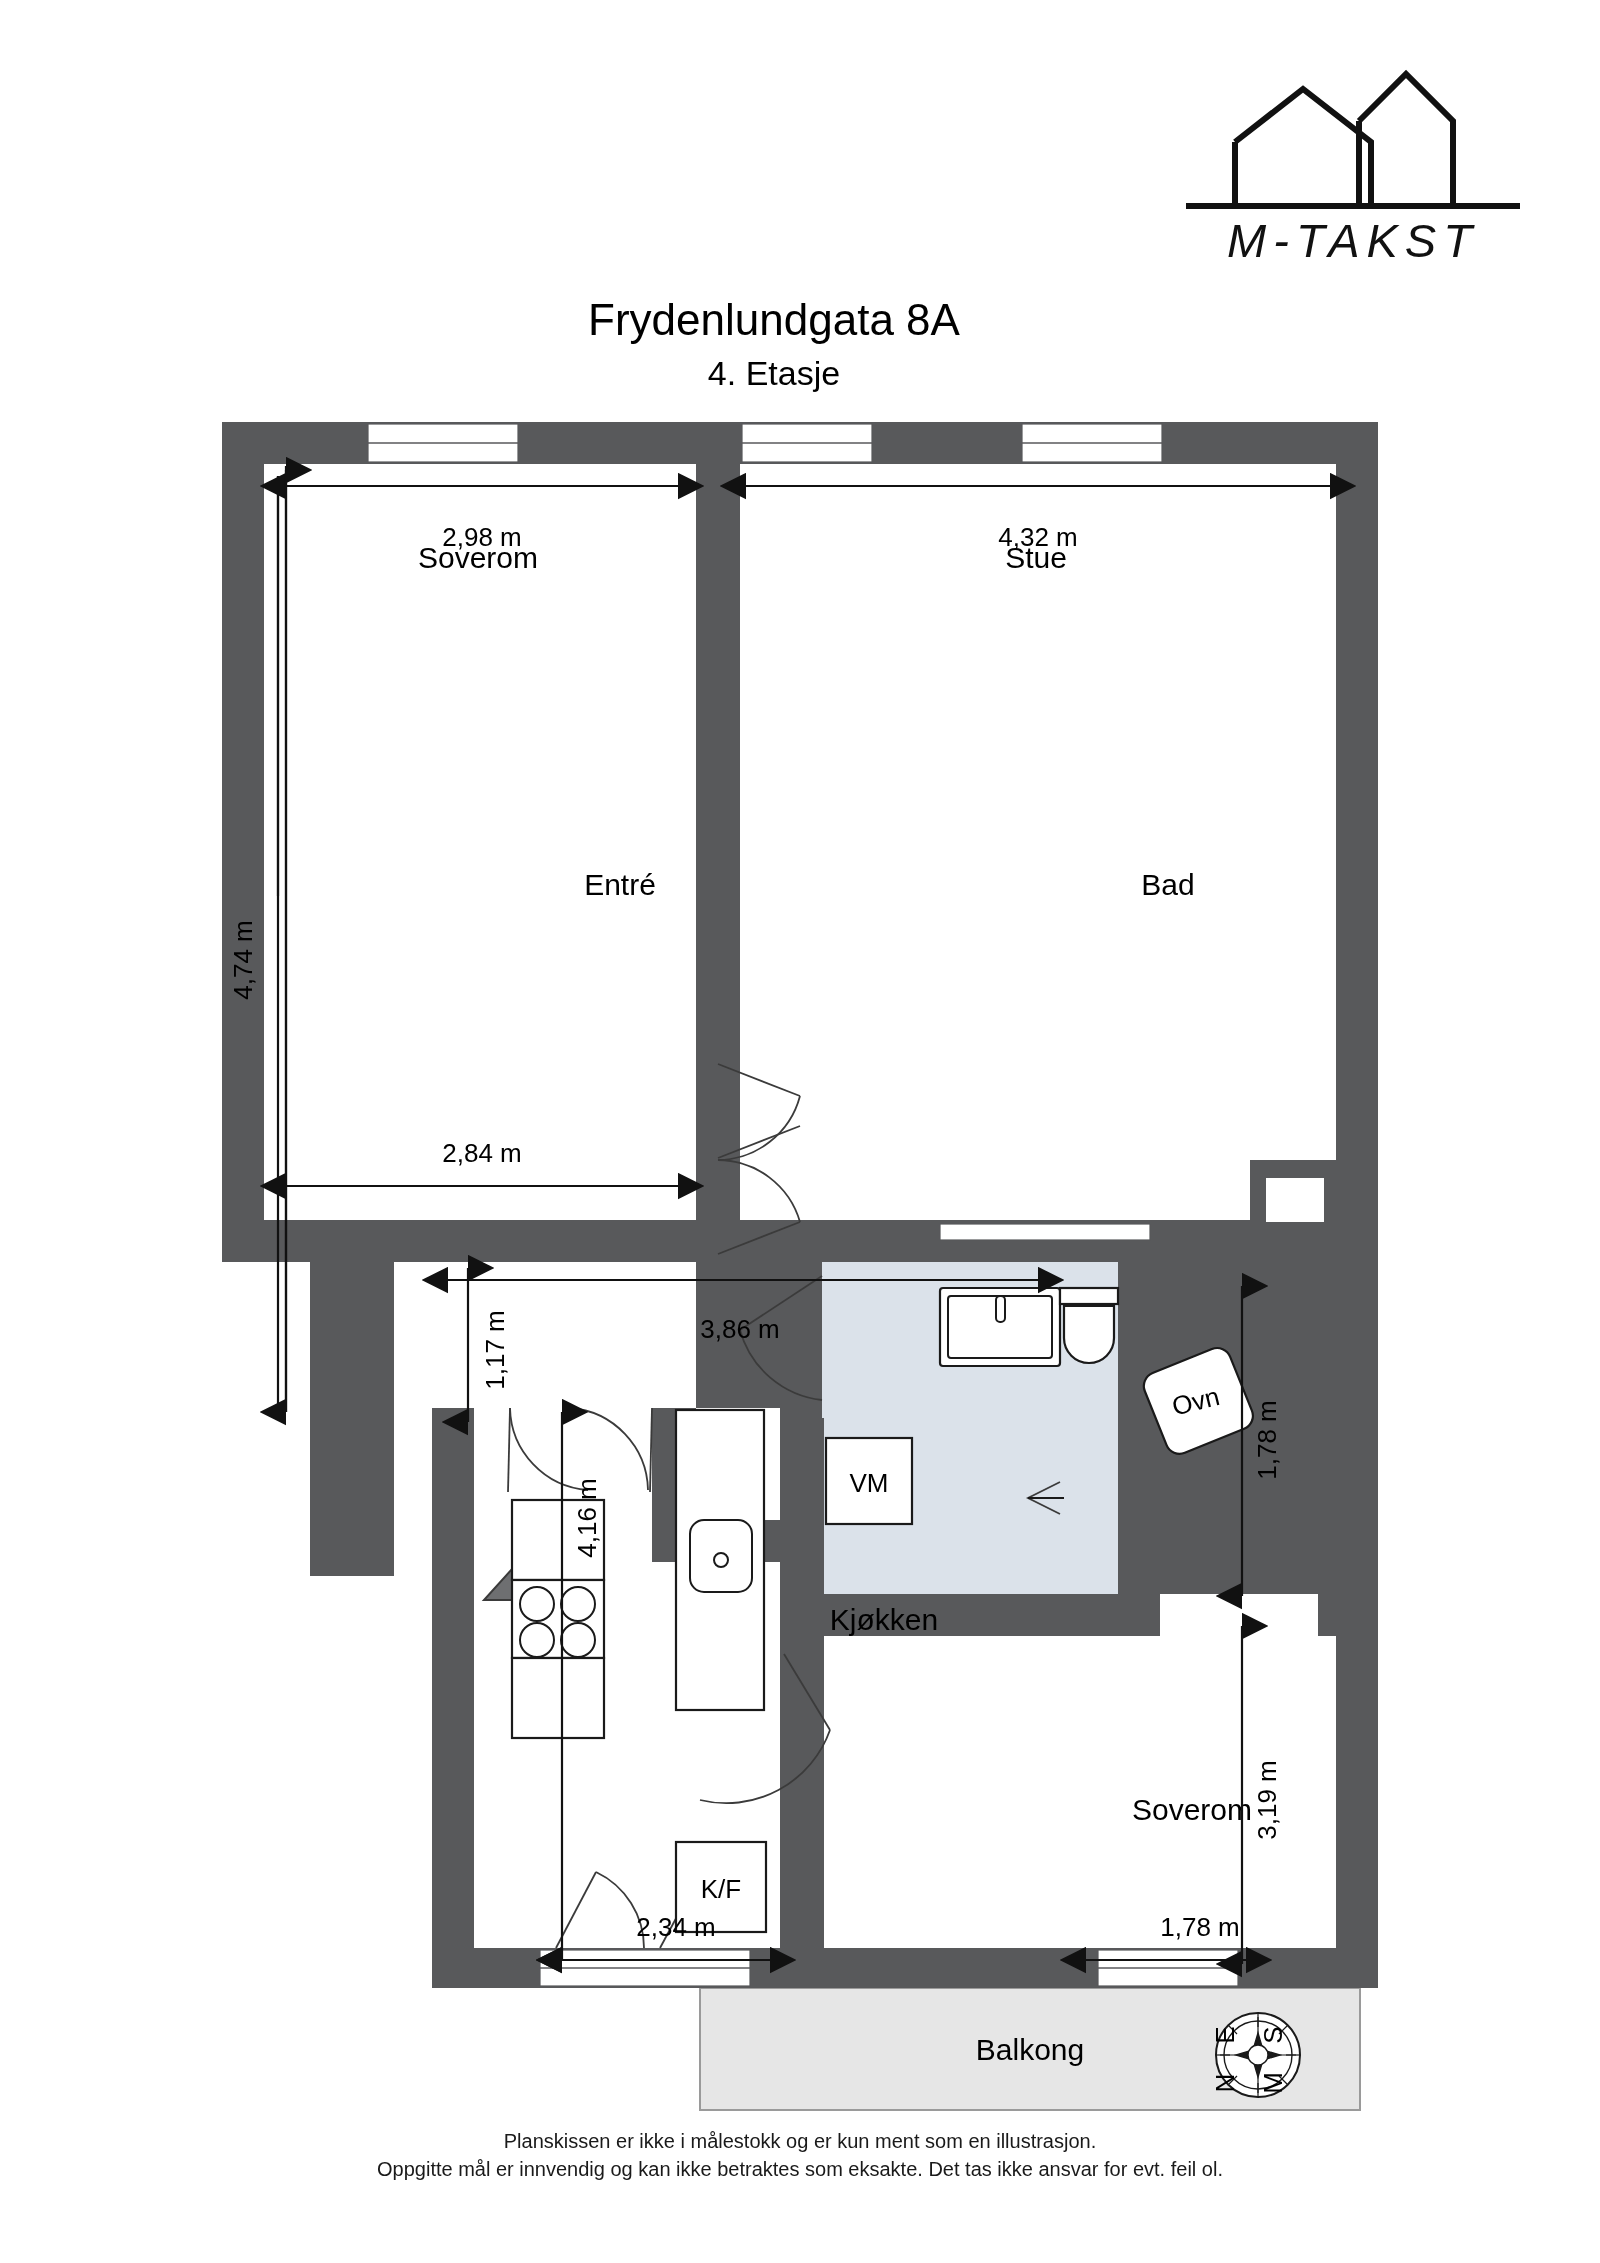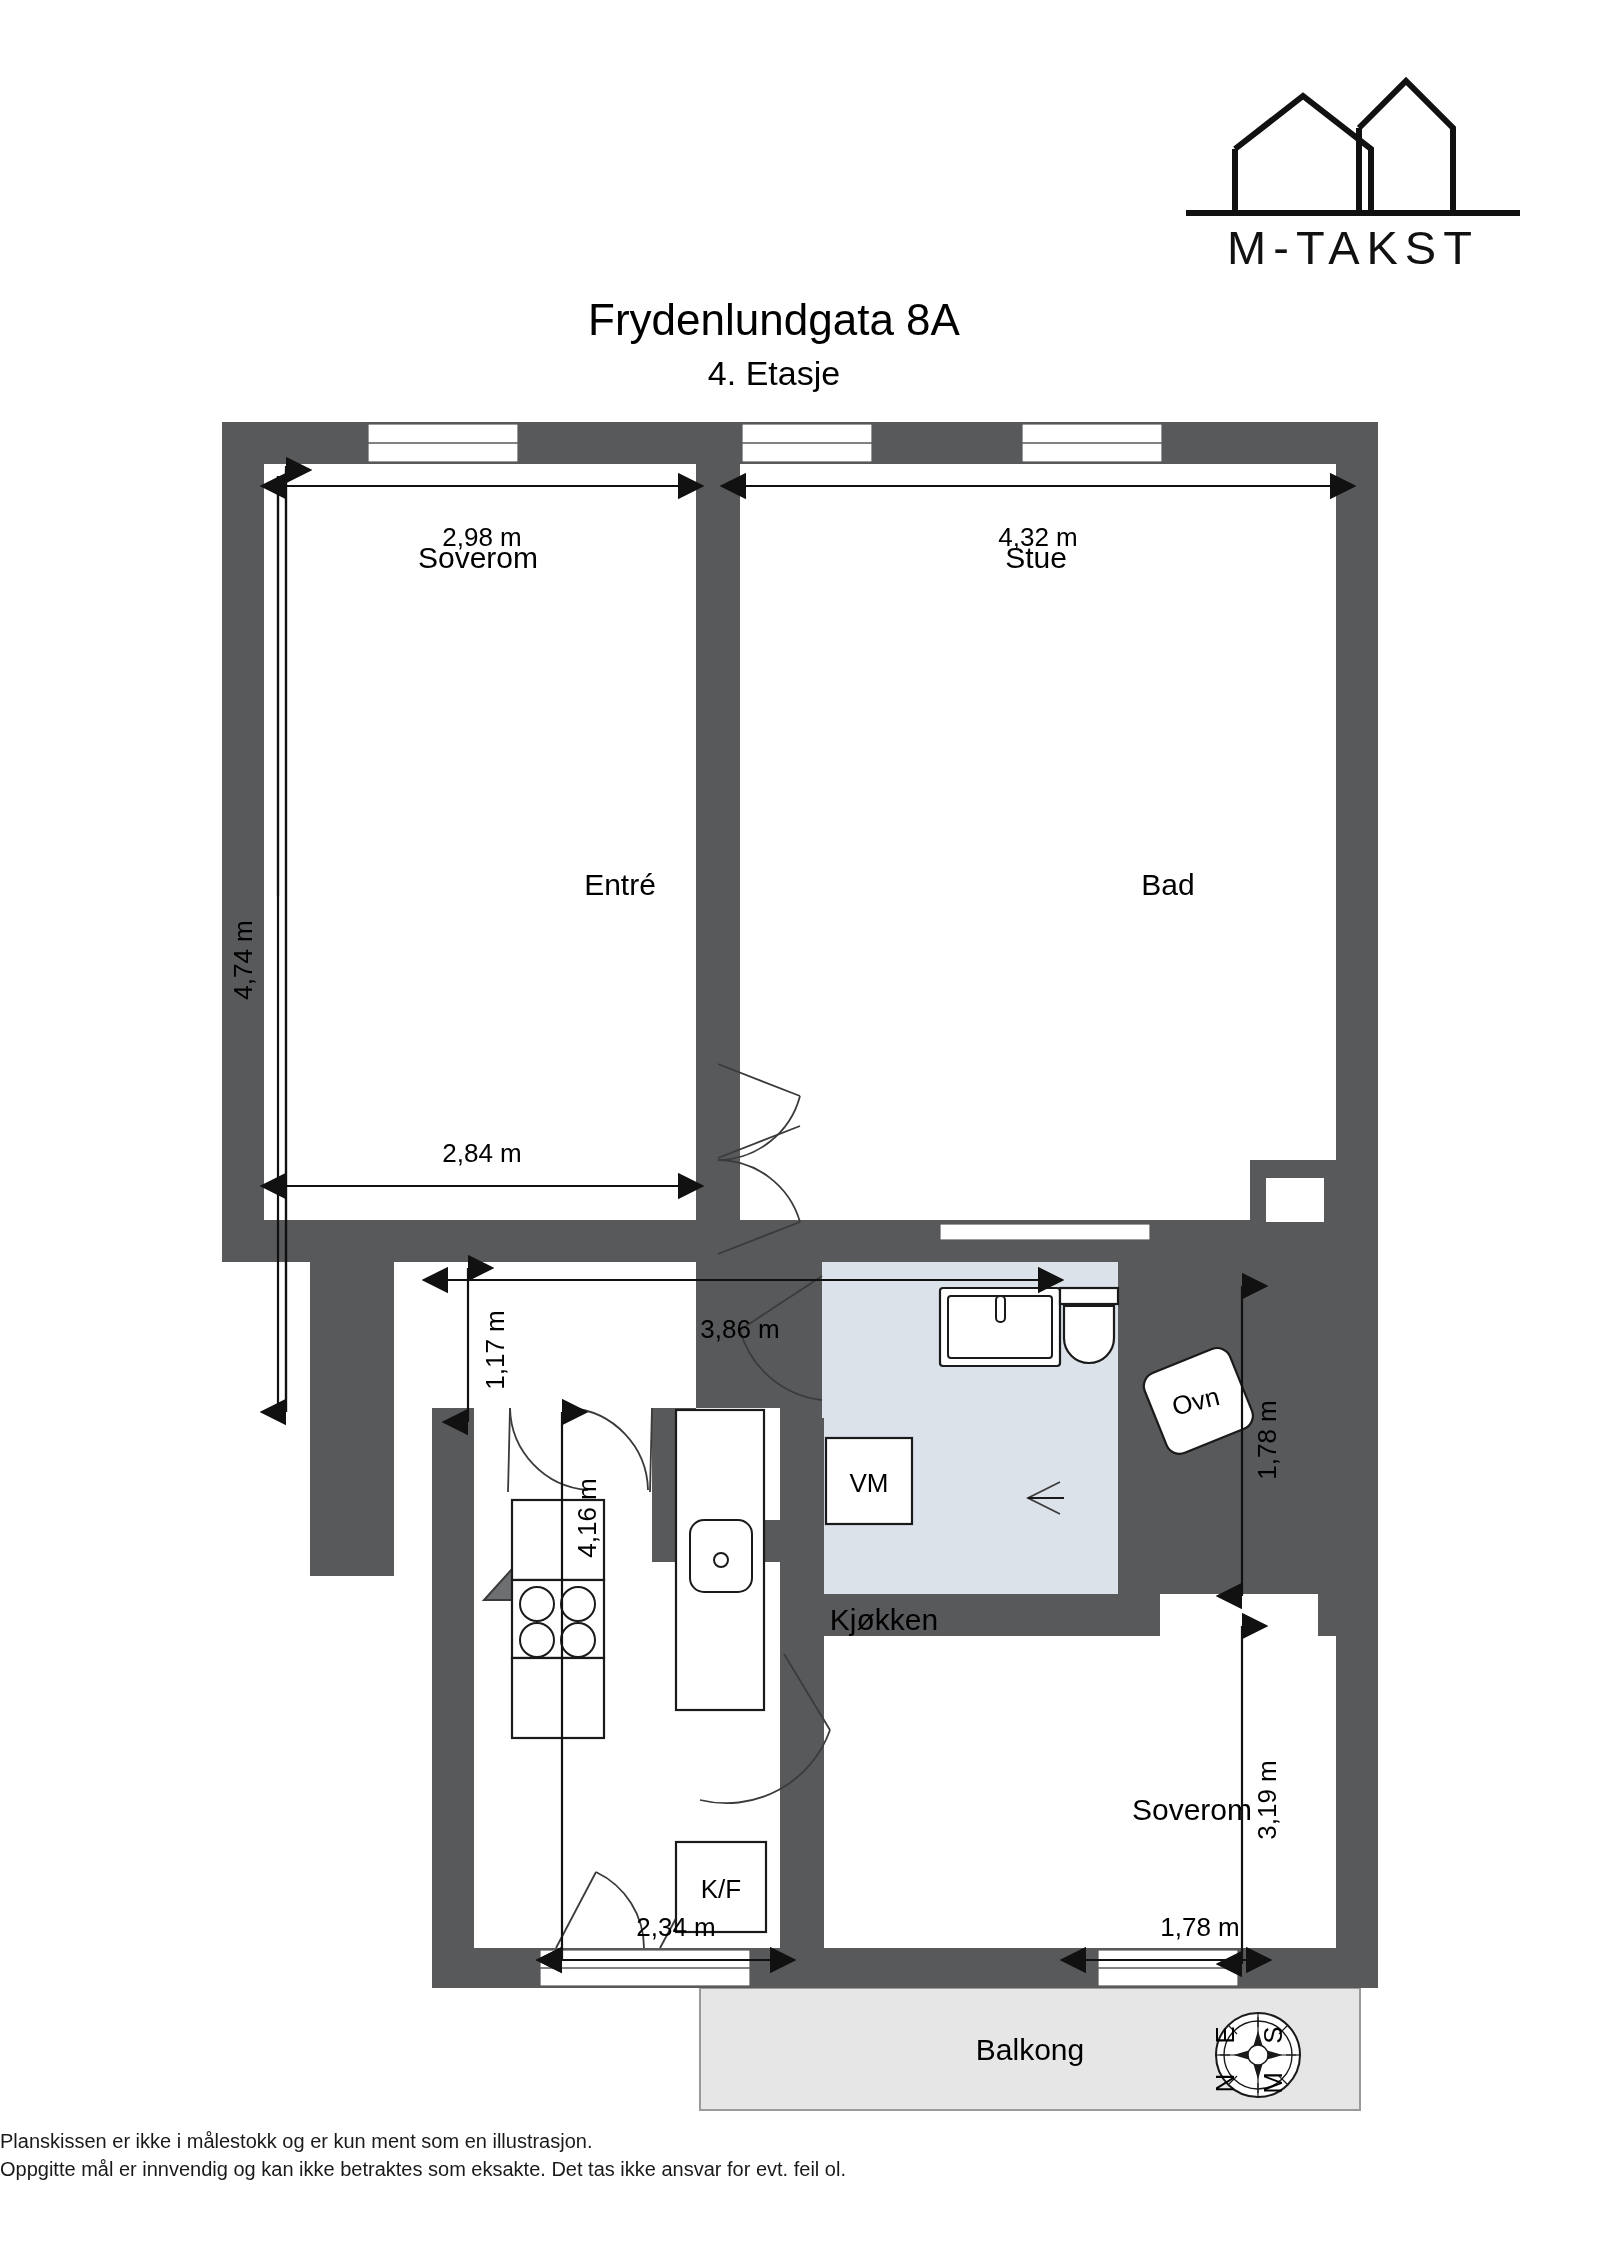--- a/index.html
+++ b/index.html
@@ -18,23 +18,24 @@
   }
   #page {
     position: absolute;
     inset: 0;
     background: #ffffff;
   }
   
   #logo {
     position: absolute;
     left: 1178px;
-    top: 52px;
+    top: 45px;
     width: 350px;
     height: 230px;
+    font-style: italic;
   }
   #logo-mark { display: block; }
   #logo-text {
     position: absolute;
     left: 0;
     top: 168px;
     width: 350px;
     text-align: center;
     font-size: 47px;
     letter-spacing: 7px;
@@ -78,21 +79,21 @@
     width: 1600px;
     height: 1720px;
   }
   #plan { display: block; }
   
   #footer {
     position: absolute;
     left: 0;
     top: 2128px;
     width: 1600px;
-    text-align: left;
+    text-align: center;
     line-height: 1.38;
   }
   #footer div {
     font-size: 20px;
     color: #1a1a1a;
   }
   .wall  { fill: #58595b; }
   .room-fill { fill: #ffffff; }
   .bath-fill { fill: #dbe2ea; }
   .balc-fill { fill: #e6e6e6; }

